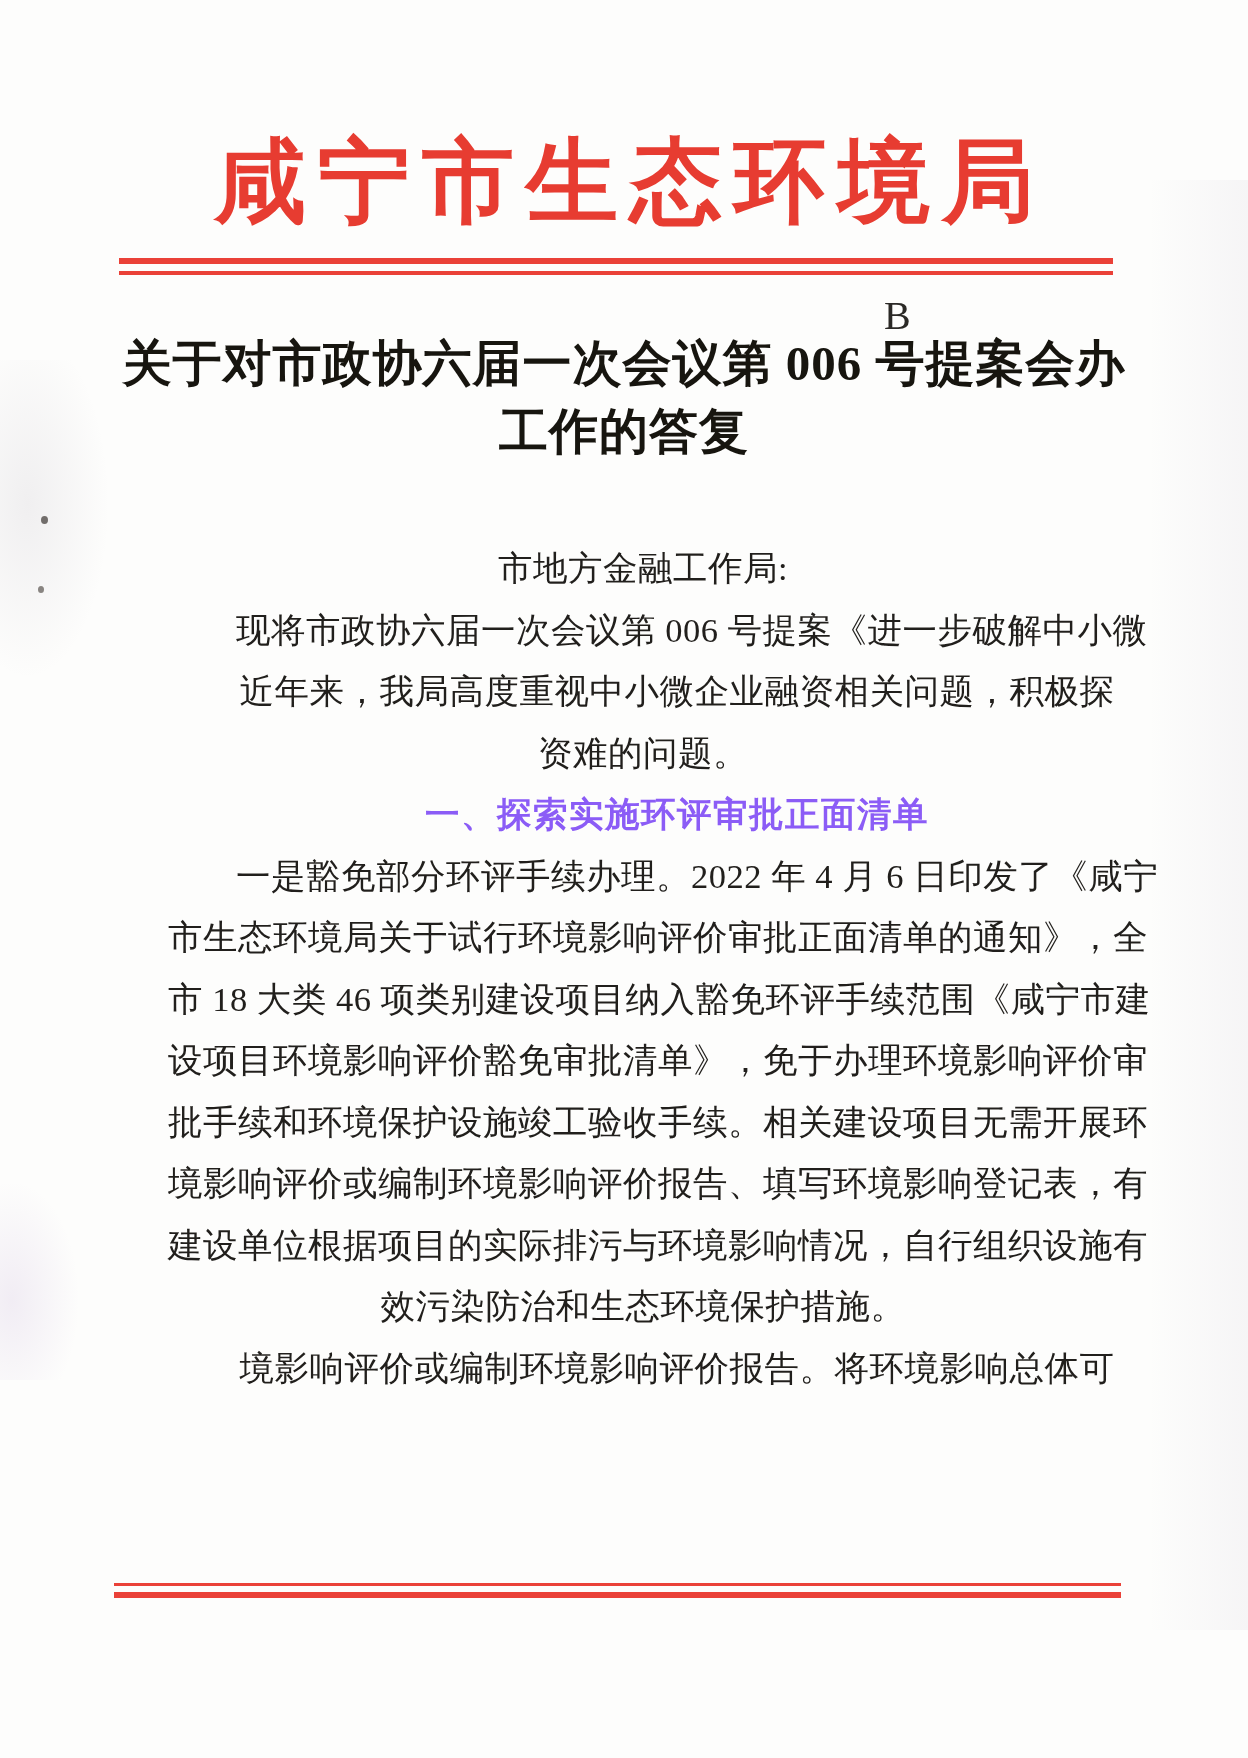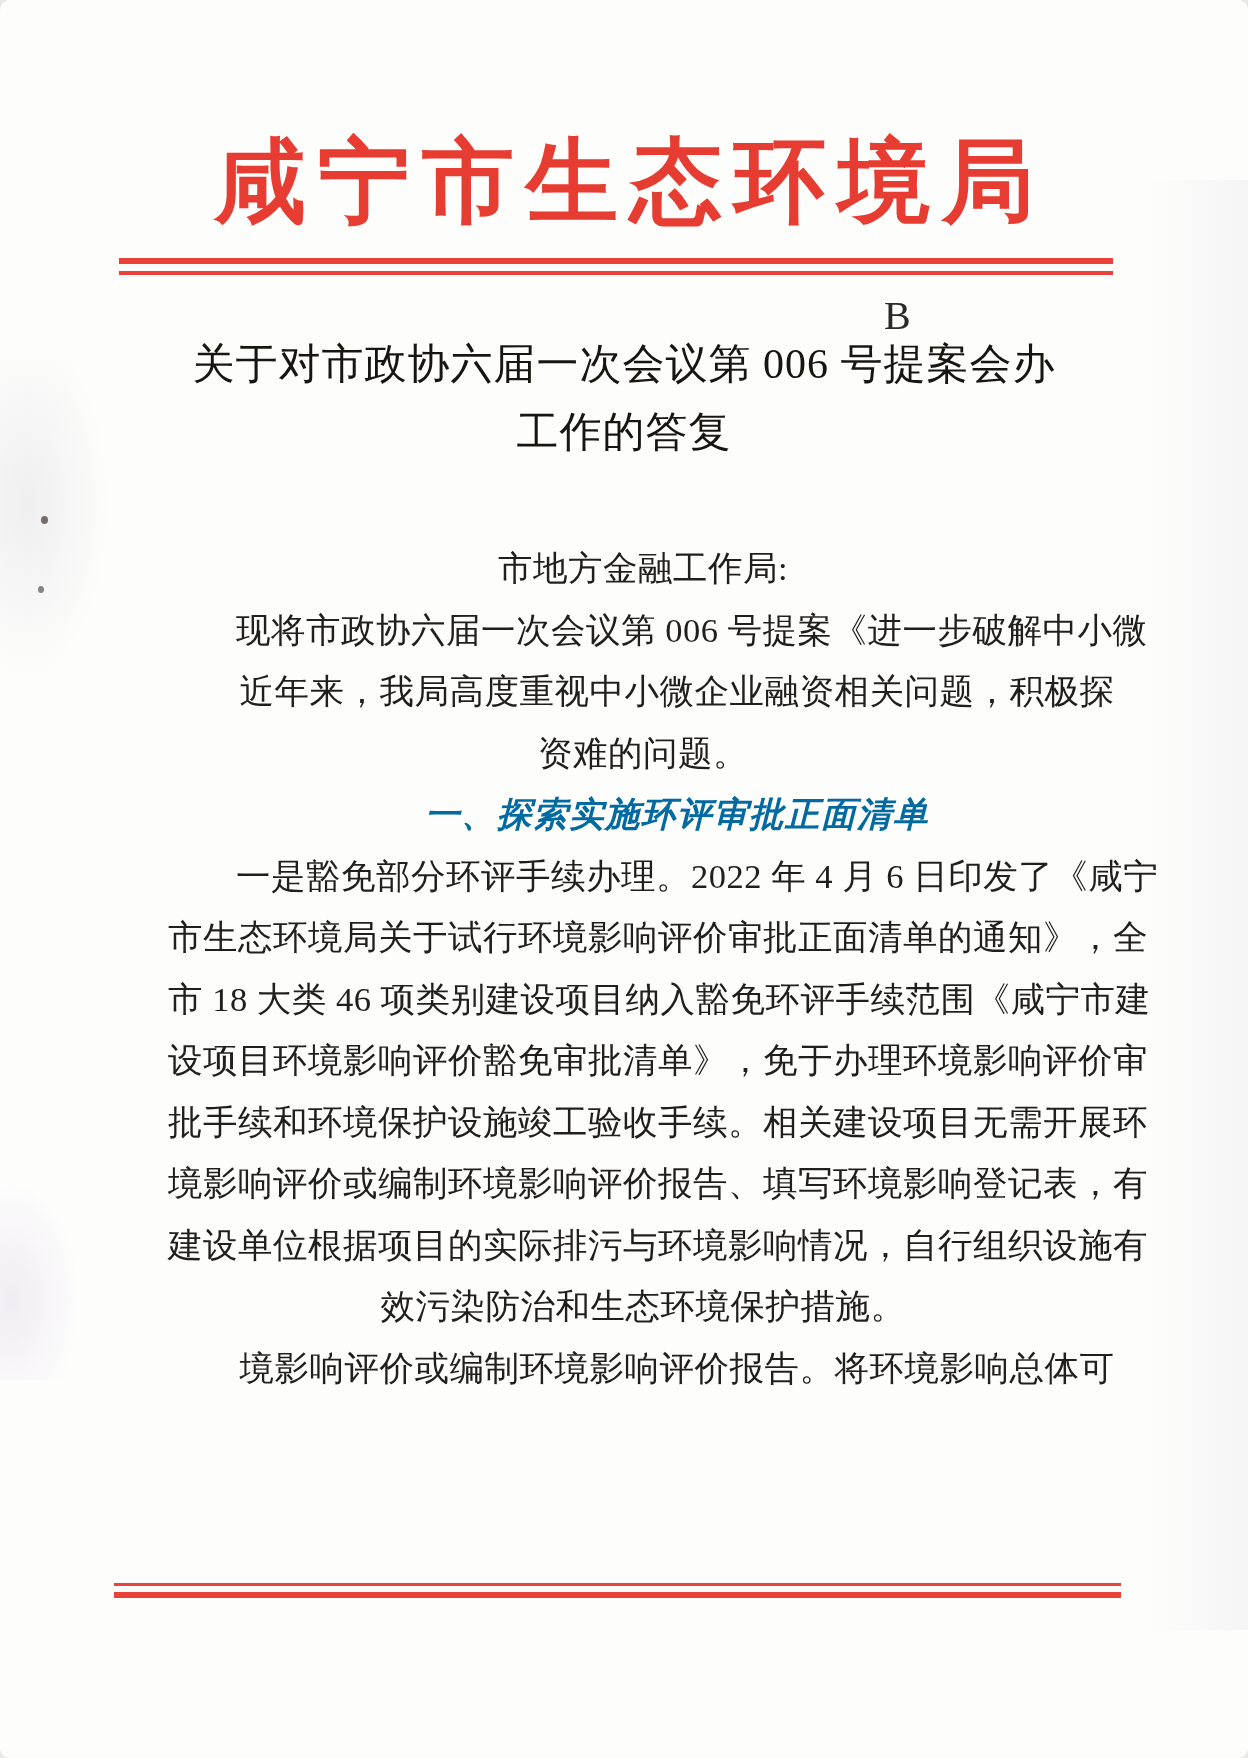--- a/index.html
+++ b/index.html
@@ -4,21 +4,20 @@
 <style>
   html, body { margin: 0; padding: 0; background: #e9e9e9; }
   .page {
     position: relative;
     width: 1248px;
     height: 1758px;
     margin: 0 auto;
     background: #fdfdfc;
     overflow: hidden;
     font-family: "Liberation Serif", serif;
-    border-radius: 10px;
   }
   
   .letterhead {
     position: absolute;
     top: 132px;
     left: 0;
     width: 100%;
     text-align: center;
     font-family: "Liberation Serif", serif;
     font-weight: 900;
@@ -50,22 +49,22 @@
     color: #2b2926;
   }
   
   .doc-title {
     position: absolute;
     top: 330px;
     left: 0;
     width: 100%;
     text-align: center;
     font-family: "Liberation Serif", serif;
-    font-weight: 400;
-    font-size: 42px;
+    font-weight: 700;
+    font-size: 49px;
     line-height: 68px;
     color: #17150f;
     letter-spacing: 1px;
   }
   
   .body-text {
     position: absolute;
     left: 168px;
     top: 538px;
     width: 950px;
@@ -73,22 +72,21 @@
     font-size: 34.5px;
     line-height: 61.5px;
     color: #211f1c;
   }
   .body-line { white-space: nowrap; letter-spacing: 0.5px; text-align: center; }
   .body-line.indent { padding-left: 68px; }
   .body-line.heading {
     font-family: "Liberation Sans", sans-serif;
     font-weight: 700;
     letter-spacing: 1.5px;
-    color: #0369a1;
-    font-style: italic;
+    color: #8b5cf6;
   }
   
   .speck { position: absolute; border-radius: 50%; }
   .speck.s1 { left: 41px; top: 516px; width: 7px; height: 8px; background: #57524d; opacity: .85; }
   .speck.s2 { left: 38px; top: 586px; width: 6px; height: 7px; background: #6b6661; opacity: .8; }
   .smudge { position: absolute; pointer-events: none; }
   .smudge.left-top {
     left: 0; top: 360px; width: 110px; height: 320px;
     background: radial-gradient(ellipse at 25% 45%, rgba(125,115,135,0.10), rgba(255,255,255,0) 70%);
   }

